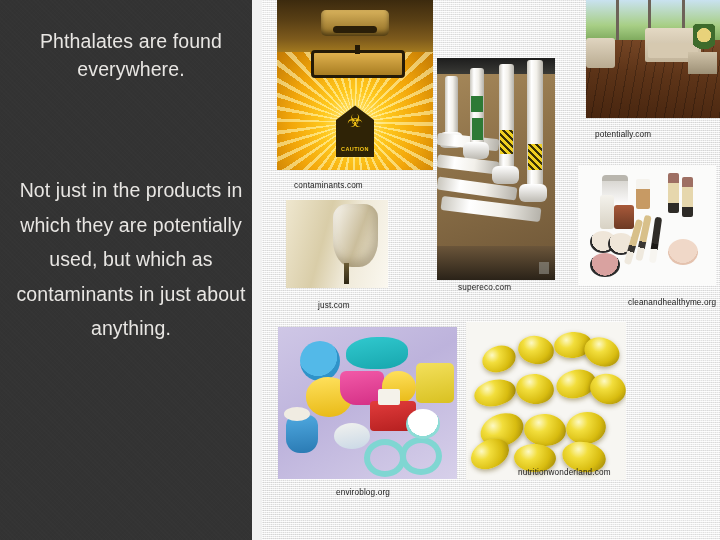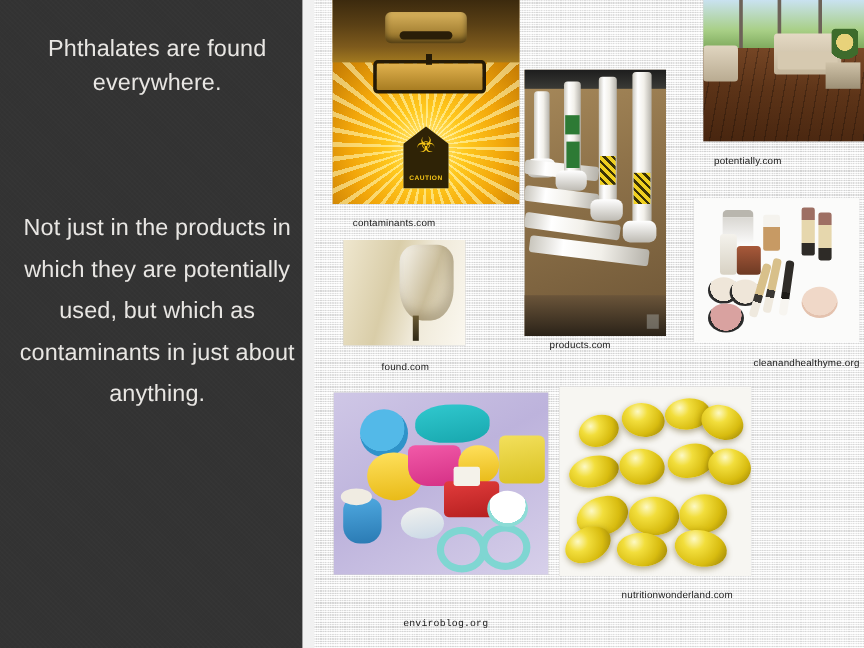--- a/index.html
+++ b/index.html
@@ -390,19 +390,19 @@
       <i style="left:58px;  top:92px; width:42px; height:32px; transform:rotate(4deg);"></i>
       <i style="left:100px; top:90px; width:40px; height:32px; transform:rotate(-8deg);"></i>
       <i style="left:4px;   top:118px; width:40px; height:28px; transform:rotate(-26deg);"></i>
       <i style="left:48px;  top:122px; width:42px; height:28px; transform:rotate(2deg);"></i>
       <i style="left:96px;  top:120px; width:44px; height:30px; transform:rotate(12deg);"></i>
     </div>
   </div>
 
   <div class="caption" style="left:595px; top:130px;">potentially.com</div>
   <div class="caption" style="left:294px; top:181px;">contaminants.com</div>
-  <div class="caption" style="left:458px; top:283px;">products.com</div>
-  <div class="caption" style="left:318px; top:301px;">found.com</div>
+  <div class="caption" style="left:458px; top:283px;">supereco.com</div>
+  <div class="caption" style="left:318px; top:301px;">just.com</div>
   <div class="caption" style="left:588px; top:298px;padding-left:40px;">cleanandhealthyme.org</div>
-  <div class="caption" style="left:336px; top:516px;font-family:Liberation Mono, monospace;">enviroblog.org</div>
-  <div class="caption" style="left:518px; top:491px;">nutritionwonderland.com</div>
+  <div class="caption" style="left:336px; top:488px;">enviroblog.org</div>
+  <div class="caption" style="left:518px; top:468px;">nutritionwonderland.com</div>
 
 </div>
 
 </body></html>

